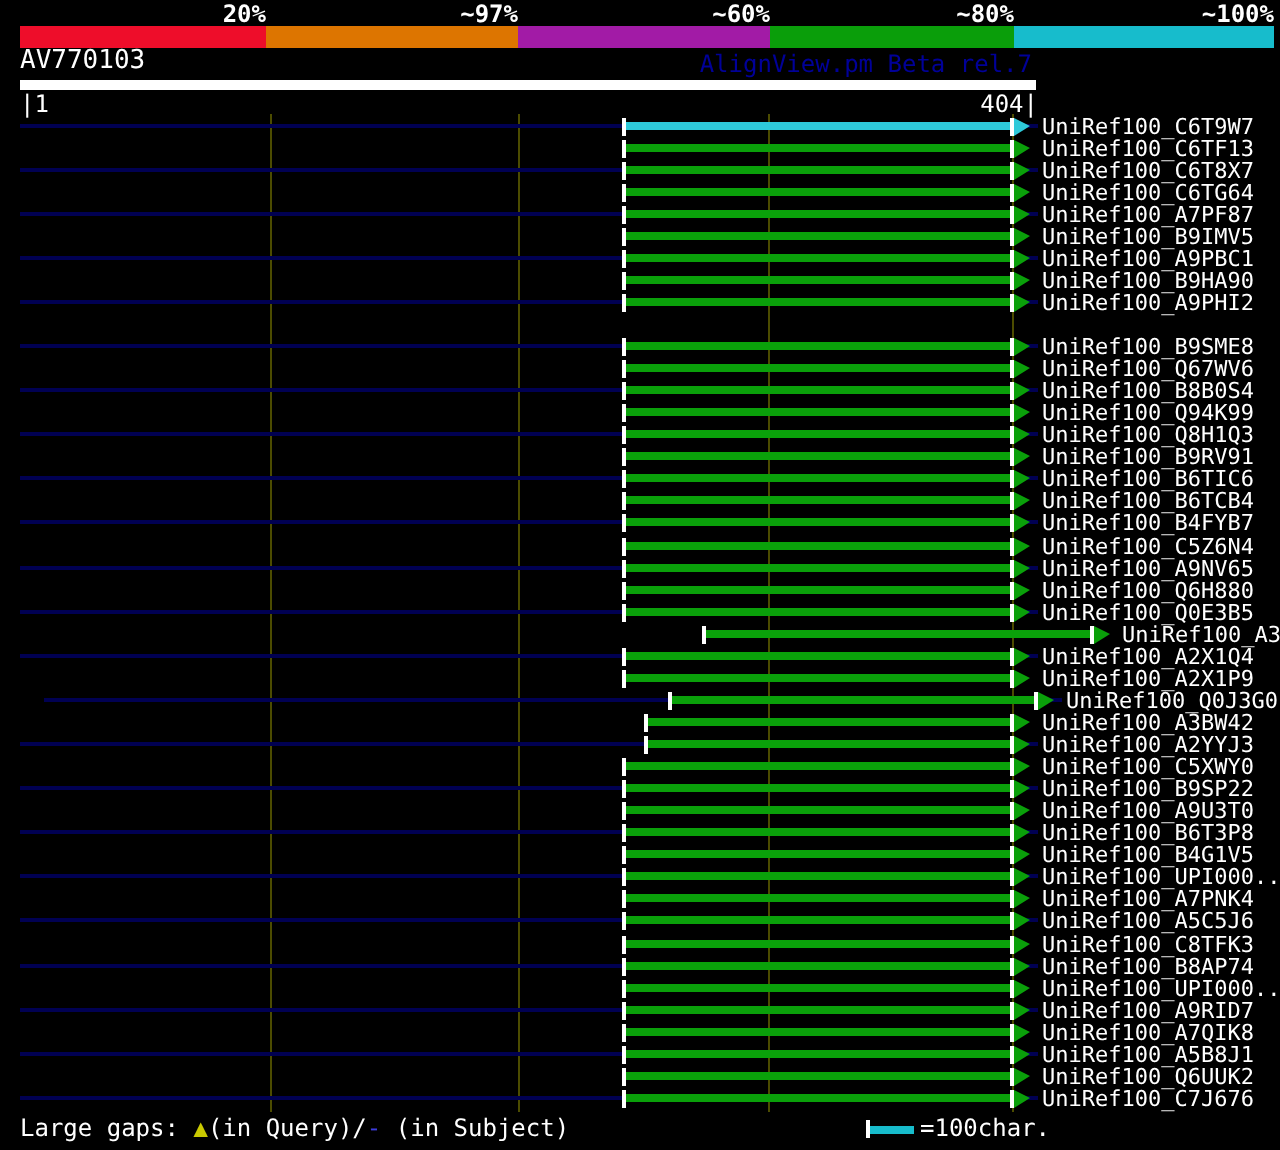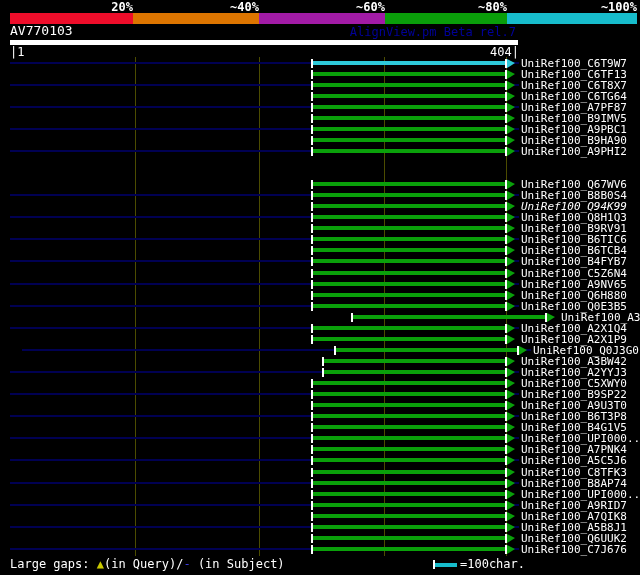--- a/index.html
+++ b/index.html
@@ -28,21 +28,21 @@
   #legend{position:absolute;left:10px;top:558px;font-size:12px;line-height:13px;white-space:pre;}
   #legend-scale-tick{position:absolute;left:433px;top:560px;width:2px;height:9px;background:#fff;}
   #legend-scale-bar{position:absolute;left:435px;top:563px;width:22px;height:4px;}
   #legend-scale-text{position:absolute;left:460px;top:558px;font-size:12px;line-height:13px;}
 </style>
 </head>
 <body>
 
 <div id="scale-labels">
     <div class="pct-label" style="left: 33px;">20%</div>
-    <div class="pct-label" style="left: 159px;">~40%</div>
+    <div class="pct-label" style="left: 159px;">~97%</div>
     <div class="pct-label" style="left: 285px;">~60%</div>
     <div class="pct-label" style="left: 407px;">~80%</div>
     <div class="pct-label" style="left: 537px;">~100%</div>
   </div>
 <div id="scale-segments">
     <div class="scale-seg" style="left: 10px; width: 123px; background: rgb(238, 13, 42);"></div>
     <div class="scale-seg" style="left: 133px; width: 126px; background: rgb(221, 117, 0);"></div>
     <div class="scale-seg" style="left: 259px; width: 126px; background: rgb(162, 27, 166);"></div>
     <div class="scale-seg" style="left: 385px; width: 122px; background: rgb(10, 158, 10);"></div>
     <div class="scale-seg" style="left: 507px; width: 130px; background: rgb(23, 188, 204);"></div>
@@ -121,36 +121,44 @@
       <div class="hit-label">UniRef100_B9HA90</div>
     </div>
     <div class="row" style="top: 146px;">
       <div class="guide" style="width: 509px; background: rgb(0, 0, 82);"></div>
       <div class="tick" style="left: 311px;"></div>
       <div class="bar" style="left: 313px; width: 192px; background: rgb(10, 160, 10);"></div>
       <div class="arrow-edge" style="left: 505px;"></div>
       <div class="arrow" style="left: 507px; border-left: 8px solid rgb(10, 160, 10);"></div>
       <div class="hit-label">UniRef100_A9PHI2</div>
     </div>
+    <div class="row" style="top: 168px;">
+      <div class="guide" style="width: 509px; background: rgb(0, 0, 82);"></div>
+      <div class="tick" style="left: 311px;"></div>
+      <div class="bar" style="left: 313px; width: 192px; background: rgb(10, 160, 10);"></div>
+      <div class="arrow-edge" style="left: 505px;"></div>
+      <div class="arrow" style="left: 507px; border-left: 8px solid rgb(10, 160, 10);"></div>
+      <div class="hit-label">UniRef100_B9SME8</div>
+    </div>
     <div class="row" style="top: 179px;">
       <div class="tick" style="left: 311px;"></div>
       <div class="bar" style="left: 313px; width: 192px; background: rgb(10, 160, 10);"></div>
       <div class="arrow-edge" style="left: 505px;"></div>
       <div class="arrow" style="left: 507px; border-left: 8px solid rgb(10, 160, 10);"></div>
       <div class="hit-label">UniRef100_Q67WV6</div>
     </div>
     <div class="row" style="top: 190px;">
       <div class="guide" style="width: 509px; background: rgb(0, 0, 82);"></div>
       <div class="tick" style="left: 311px;"></div>
       <div class="bar" style="left: 313px; width: 192px; background: rgb(10, 160, 10);"></div>
       <div class="arrow-edge" style="left: 505px;"></div>
       <div class="arrow" style="left: 507px; border-left: 8px solid rgb(10, 160, 10);"></div>
       <div class="hit-label">UniRef100_B8B0S4</div>
     </div>
-    <div class="row" style="top: 201px; font-style: italic;">
+    <div class="row" style="top: 201px;">
       <div class="tick" style="left: 311px;"></div>
       <div class="bar" style="left: 313px; width: 192px; background: rgb(10, 160, 10);"></div>
       <div class="arrow-edge" style="left: 505px;"></div>
       <div class="arrow" style="left: 507px; border-left: 8px solid rgb(10, 160, 10);"></div>
       <div class="hit-label">UniRef100_Q94K99</div>
     </div>
     <div class="row" style="top: 212px;">
       <div class="guide" style="width: 509px; background: rgb(0, 0, 82);"></div>
       <div class="tick" style="left: 311px;"></div>
       <div class="bar" style="left: 313px; width: 192px; background: rgb(10, 160, 10);"></div>

